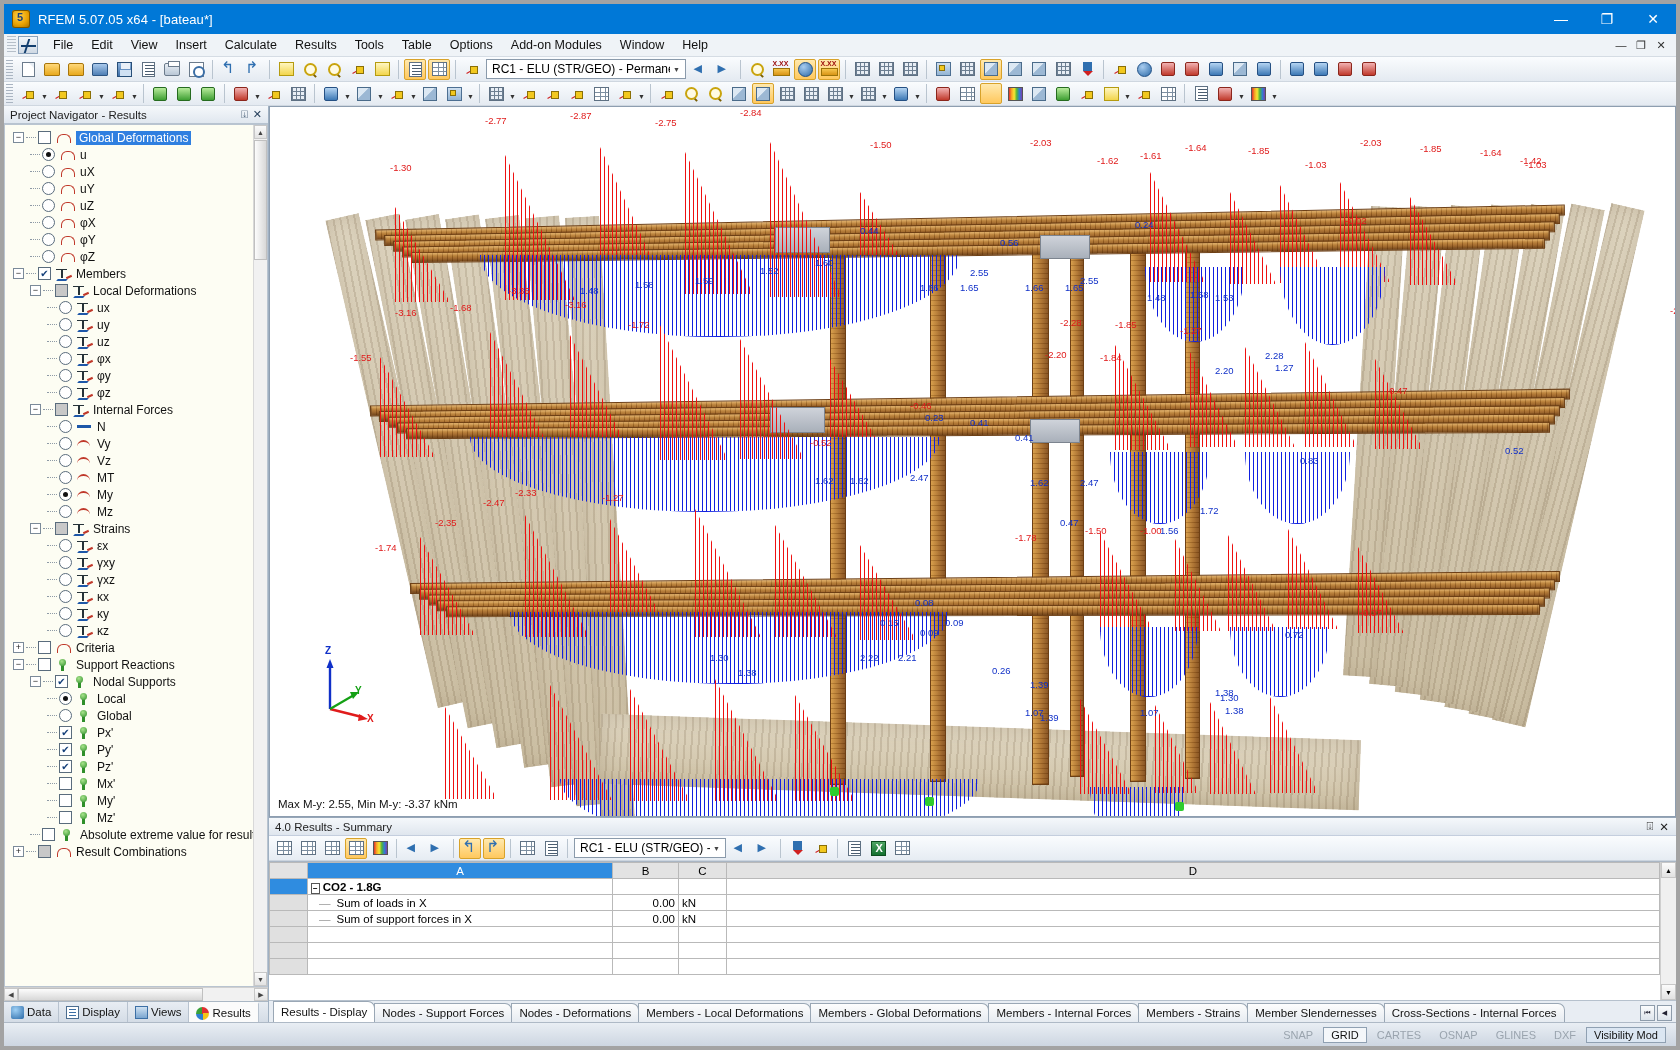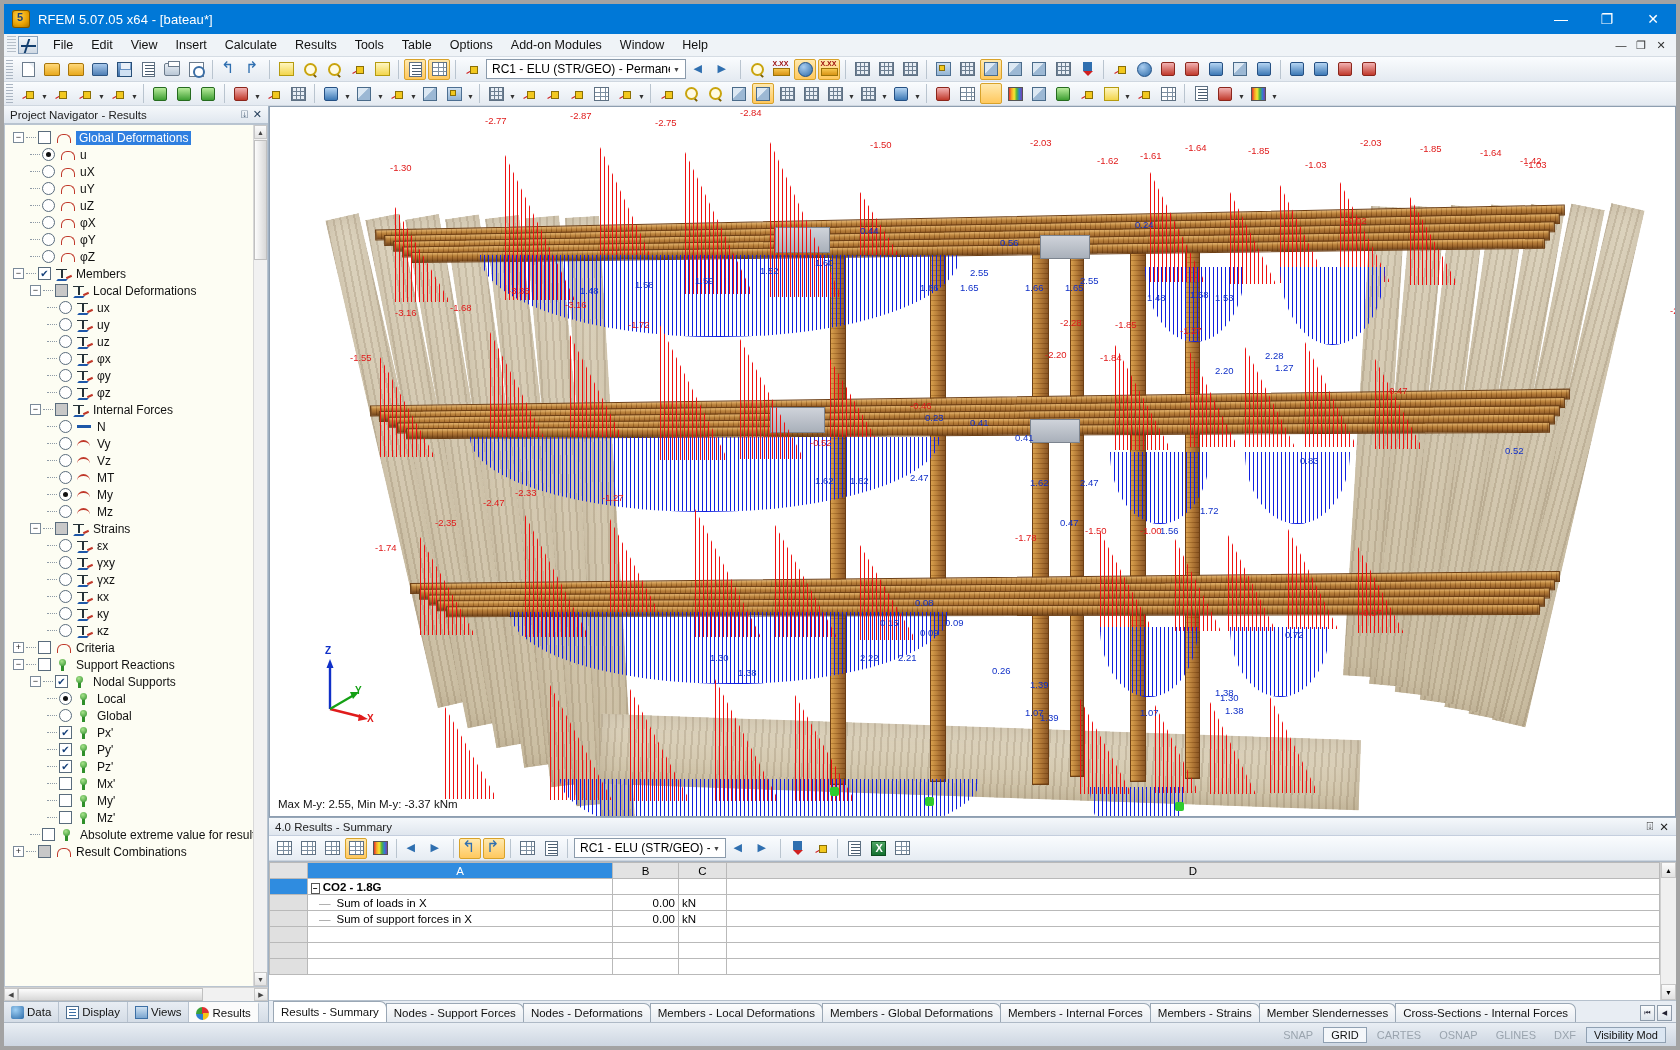--- a/index.html
+++ b/index.html
@@ -1475,21 +1475,21 @@
                 </tbody>
             </table>
           </div>
           <div class="vscroll-right">
             <div class="a">▲</div>
             <div class="b">▼</div>
           </div>
         </div>
 
         <div class="tabstrip" id="dtabs">
-            <div class="dtab active">Results - Summary</div>
+            <div class="dtab active">Results - Display</div>
             <div class="dtab">Nodes - Support Forces</div>
             <div class="dtab">Nodes - Deformations</div>
             <div class="dtab">Members - Local Deformations</div>
             <div class="dtab">Members - Global Deformations</div>
             <div class="dtab">Members - Internal Forces</div>
             <div class="dtab">Members - Strains</div>
             <div class="dtab">Member Slendernesses</div>
             <div class="dtab">Cross-Sections - Internal Forces</div>
             <div class="tabnav">
               <div class="nb">⏮</div>

